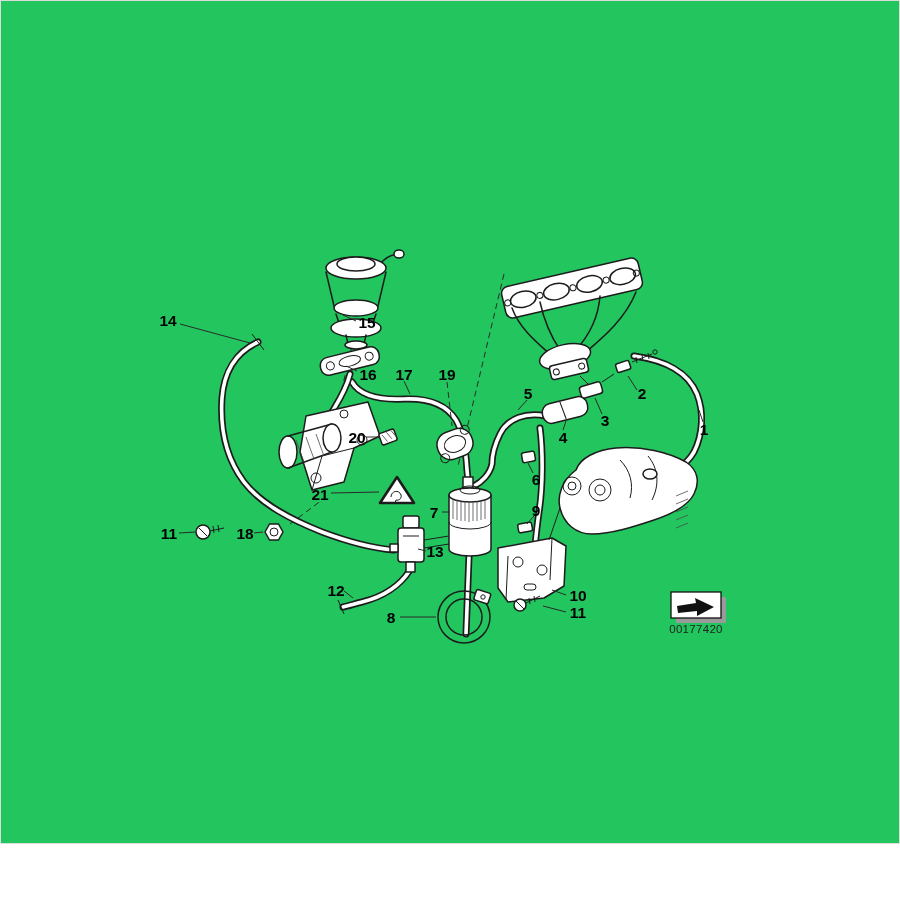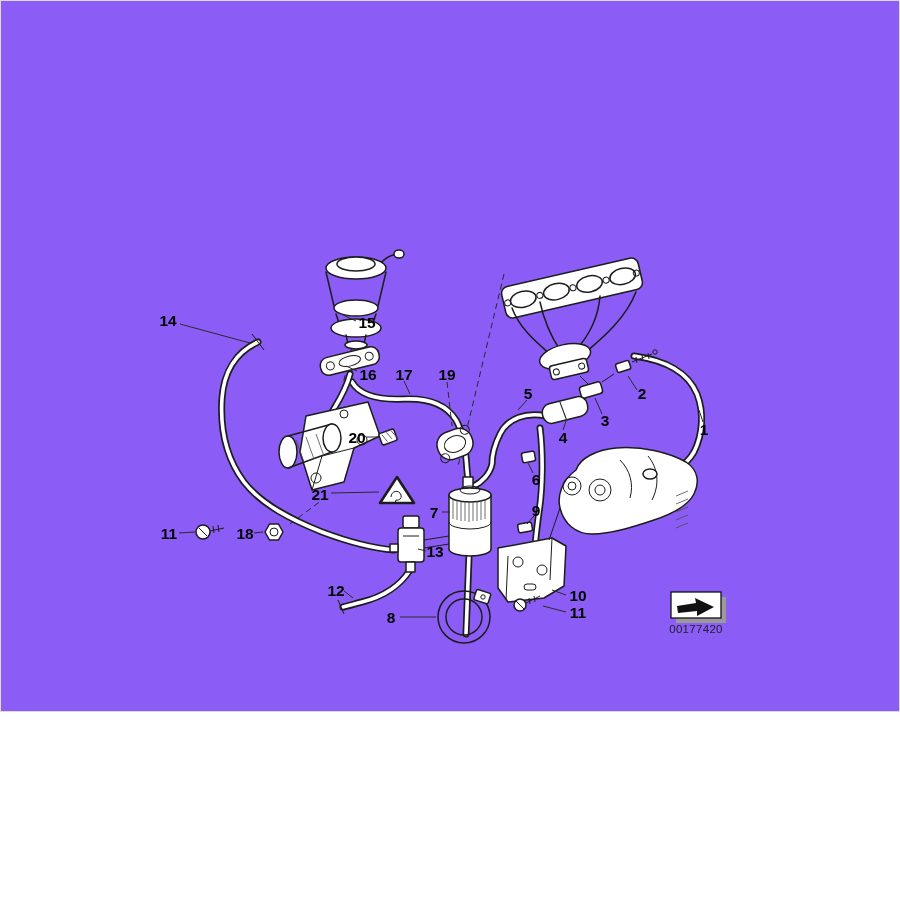--- a/index.html
+++ b/index.html
@@ -1,17 +1,17 @@
 <!DOCTYPE html>
 <html><head>
 <meta charset="utf-8">
 <style>
   html,body{margin:0;padding:0;background:#fff;}
   .stage{
-    position:relative;width:900px;height:712px;background:#8b5cf6;
+    position:relative;width:900px;height:844px;background:#22c55e;
     outline:1px solid #dcdcdc;outline-offset:-1px;overflow:hidden;
     font-family:"Liberation Sans",sans-serif;
   }
   svg{position:absolute;left:0;top:0;}
   .ln{stroke:#1c1c1c;stroke-width:1.5;fill:none;stroke-linecap:round;stroke-linejoin:round;}
   .lnw{stroke:#1c1c1c;stroke-width:1.5;fill:#fff;stroke-linecap:round;stroke-linejoin:round;}
   .thin{stroke:#1c1c1c;stroke-width:1;fill:none;}
   .leader{stroke:#2a2a2a;stroke-width:1;fill:none;}
   .dash{stroke:#2a2a2a;stroke-width:1;fill:none;stroke-dasharray:6 4;}
   .tube-o{stroke:#1c1c1c;stroke-width:7;fill:none;stroke-linecap:round;}

